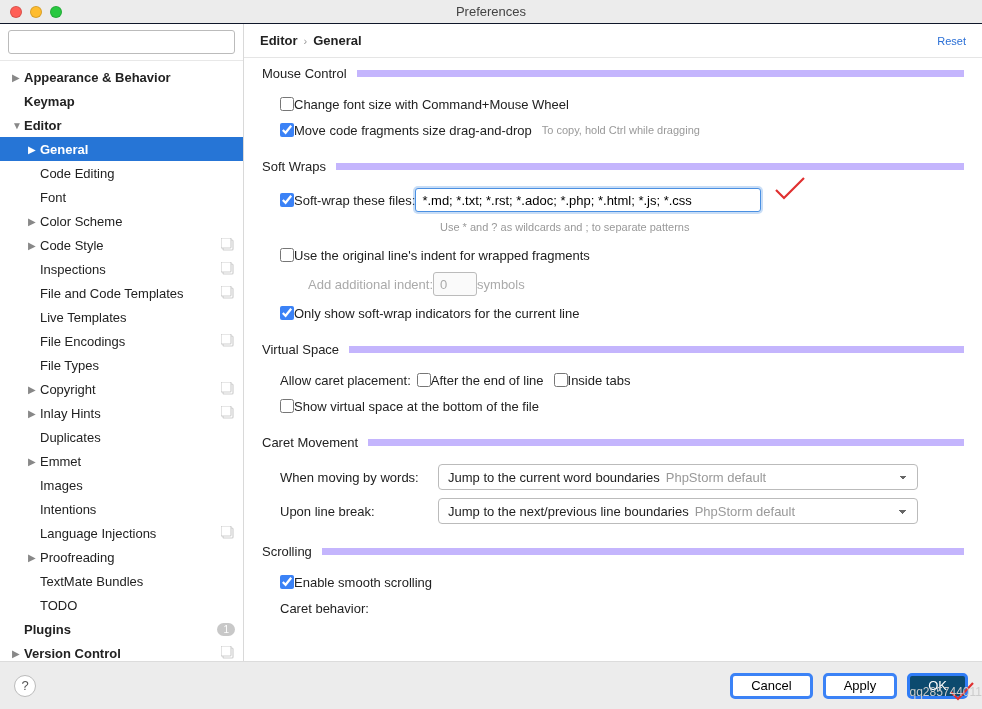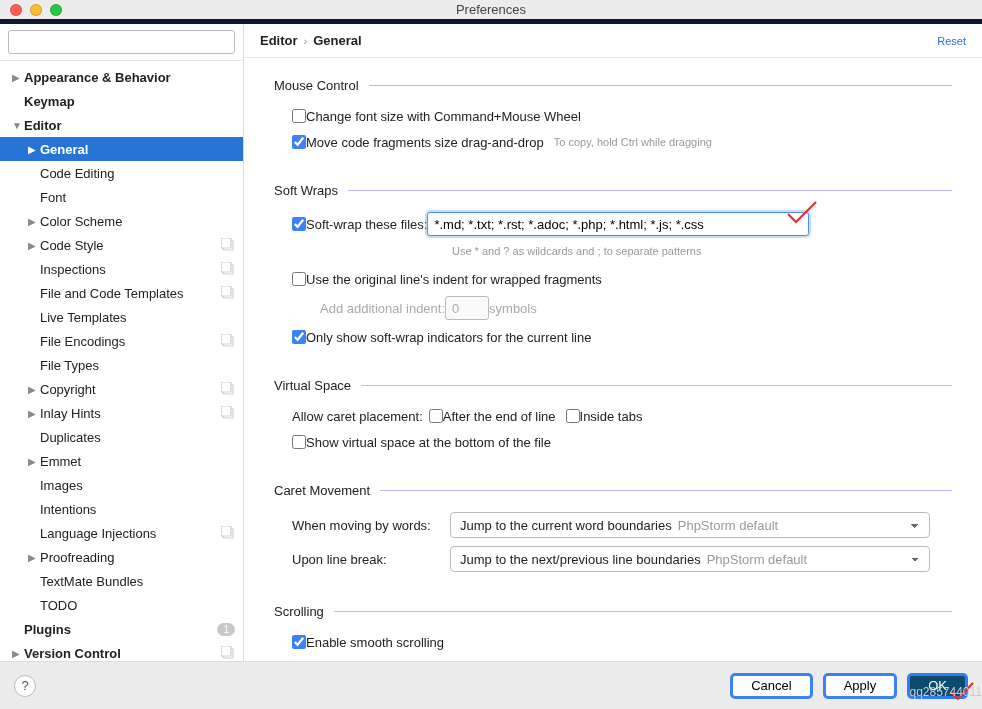--- a/index.html
+++ b/index.html
@@ -1,18 +1,18 @@
 <!DOCTYPE html>
 <html><head>
 <meta charset="utf-8">
 <style>
 * { box-sizing: border-box; margin: 0; padding: 0; }
 body { font-family: -apple-system, "Helvetica Neue", Arial, sans-serif; font-size: 13px; color: #222; background: #ececec; width: 982px; height: 709px; overflow: hidden; position: relative; }
 .window { width: 982px; height: 709px; background: #ececec; display: flex; flex-direction: column; }
-.titlebar { height: 24px; display: flex; align-items: center; position: relative; border-bottom: 5px solid #0f172a; }
+.titlebar { height: 24px; display: flex; align-items: center; position: relative; border-bottom: 1px solid #0f172a; }
 .traffic { display: flex; gap: 8px; padding-left: 10px; }
 .tl { width: 12px; height: 12px; border-radius: 50%; border: 0.5px solid rgba(0,0,0,0.15); }
 .tl.red { background: #ff5f57; } .tl.yellow { background: #febc2e; } .tl.green { background: #28c840; }
 .title { position: absolute; left: 0; right: 0; text-align: center; font-size: 13px; color: #444; pointer-events: none; }
 .body { flex: 1; display: flex; min-height: 0; }
 .sidebar { width: 244px; background: #fff; border-right: 1px solid #d9d9d9; display: flex; flex-direction: column; }
 .search-wrap { padding: 6px 8px 6px 8px; border-bottom: 1px solid #e8e8e8; }
 .search { width: 100%; height: 22px; border: 1px solid #ccc; border-radius: 4px; padding: 0 6px 0 22px; font-size: 12px; background: #fff; position: relative; }
 .search-wrap { position: relative; }
 .search-icon { position: absolute; left: 14px; top: 10px; width: 12px; height: 12px; opacity: 0.5; }
@@ -26,29 +26,29 @@
 .tree-item .badge { width: 14px; height: 14px; opacity: 0.4; }
 .tree-item .count-badge { background: #c8c8c8; color: #fff; border-radius: 8px; font-size: 10px; padding: 1px 6px; }
 .depth-0 { padding-left: 12px; }
 .depth-1 { padding-left: 28px; }
 .main { flex: 1; background: #fff; display: flex; flex-direction: column; min-width: 0; }
 .header { height: 34px; display: flex; align-items: center; padding: 0 16px; border-bottom: 1px solid #e5e5e5; }
 .crumb { font-weight: 600; font-size: 13px; }
 .crumb-sep { color: #999; margin: 0 6px; font-size: 11px; }
 .reset { margin-left: auto; color: #2a6fd6; font-size: 11px; cursor: pointer; font-weight: 500; }
 .content { flex: 1; overflow-y: auto; padding: 8px 18px 8px 18px; position: relative; }
-fieldset { border: none; border-top: 1px solid #c4b5fd; padding: 10px 0 16px 0; margin: 12px; }
+fieldset { border: none; border-top: 7px solid #c4b5fd; padding: 10px 0 16px 0; margin: 0; }
 legend { font-size: 13px; color: #222; padding-right: 10px; }
 .row { display: flex; align-items: center; padding: 4px 0 4px 18px; min-height: 26px; }
 .row.sub { padding-left: 46px; }
 .hint { font-size: 11px; color: #999; }
 .hint-inline { margin-left: 10px; }
 input[type="checkbox"] { width: 14px; height: 14px; accent-color: #3b82f6; }
 input[type="text"] { height: 24px; border: 1px solid #bbb; border-radius: 3px; padding: 0 6px; font-size: 13px; }
-.softwrap-input { width: 382px; }
+.softwrap-input { width: 346px; }
 .small-input { width: 44px; text-align: left; }
 select { height: 26px; border: 1px solid #bbb; border-radius: 4px; padding: 0 24px 0 8px; font-size: 13px; background: #fff; appearance: none; -webkit-appearance: none; position: relative; background-image: linear-gradient(45deg, transparent 50%, #666 50%), linear-gradient(135deg, #666 50%, transparent 50%); background-position: calc(100% - 14px) 11px, calc(100% - 10px) 11px; background-size: 4px 4px, 4px 4px; background-repeat: no-repeat; }
 .wide-select { flex: 1; max-width: 480px; }
 .lbl-fixed { width: 158px; display: inline-block; }
 .footer { height: 48px; border-top: 1px solid #dcdcdc; display: flex; align-items: center; padding: 0 14px; gap: 10px; background: #ececec; }
 .help-btn { width: 22px; height: 22px; border-radius: 50%; border: 1px solid #bbb; background: #fff; display: flex; align-items: center; justify-content: center; font-size: 13px; color: #555; }
 .footer .spacer { flex: 1; }
 .btn { height: 26px; padding: 0 18px; border-radius: 5px; border: 3px solid #3b82f6; background: #fff; font-size: 13px; cursor: pointer; }
 .btn.primary { background: #0c4a6e; border-color: #2f7cf6; color: #fff; }
 .red-check { position: absolute; pointer-events: none; }

